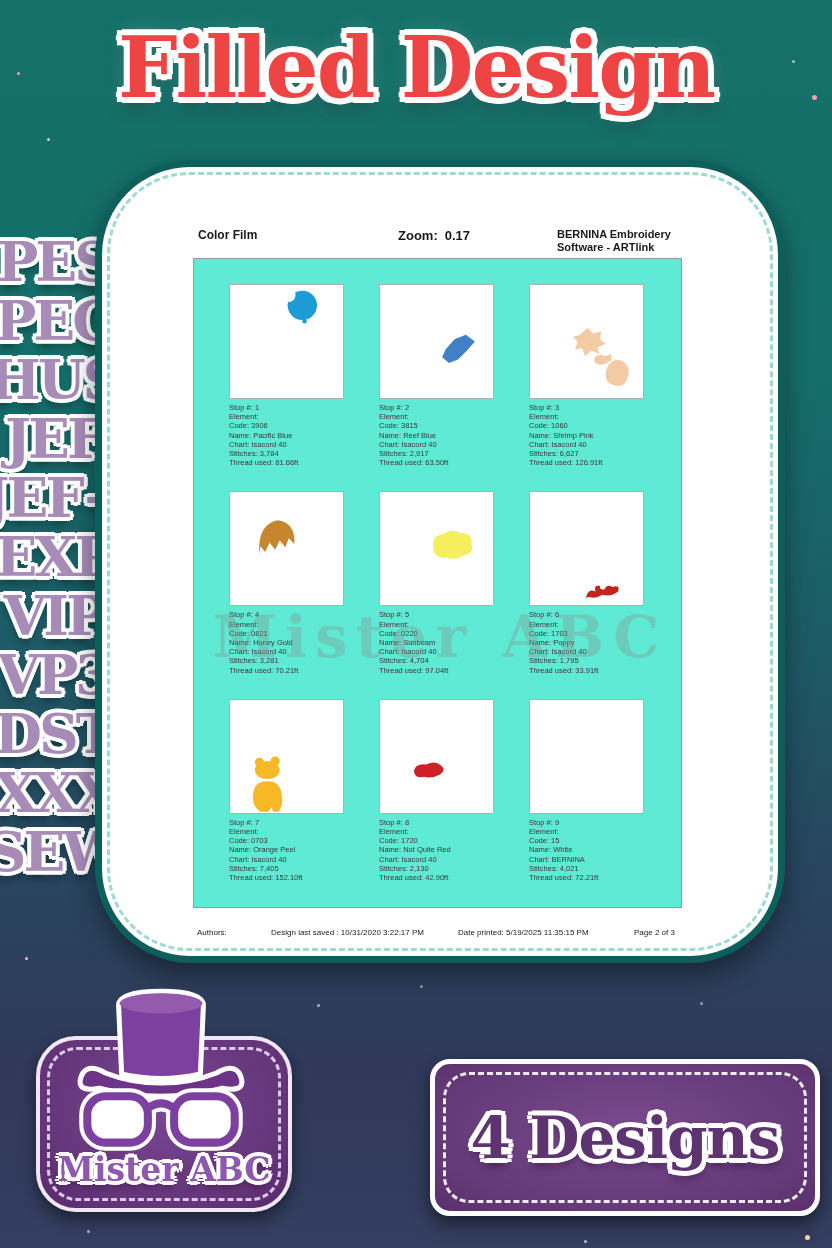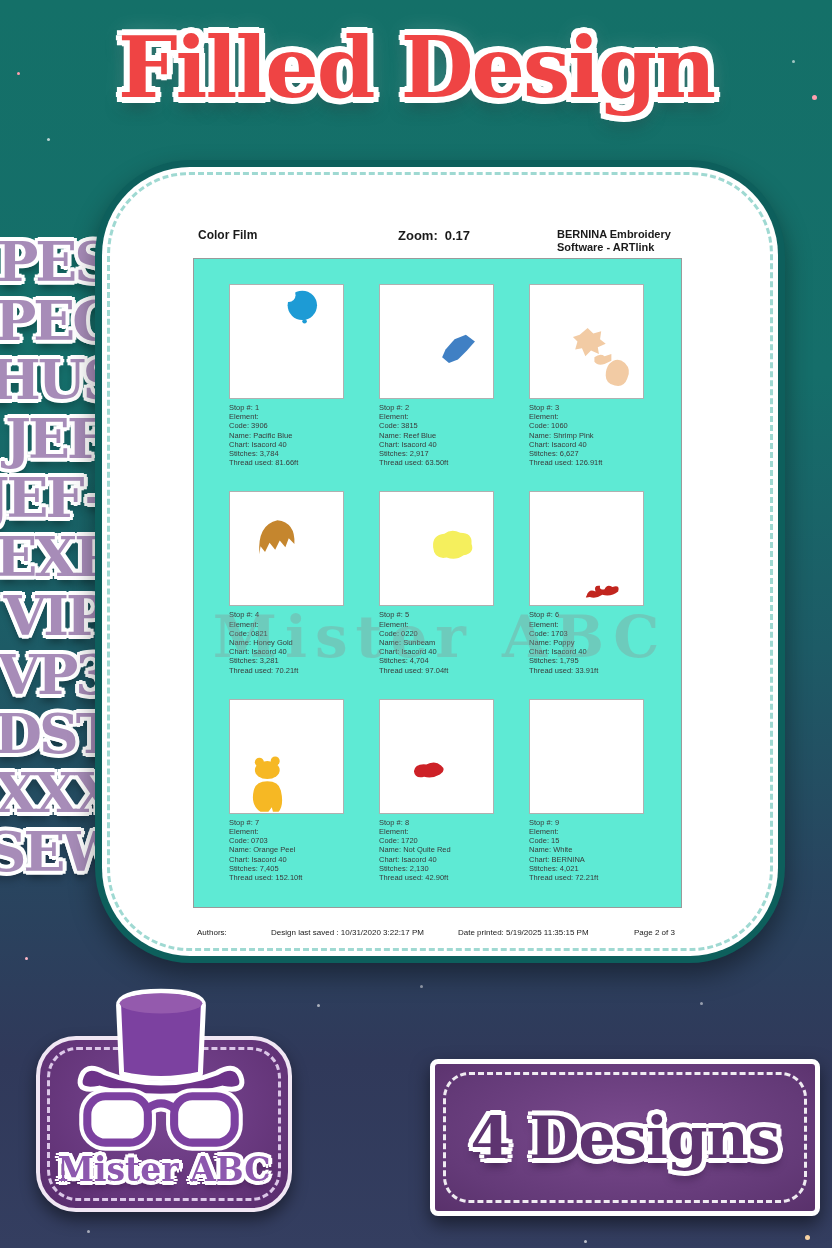--- a/index.html
+++ b/index.html
@@ -64,21 +64,21 @@
   .logo-stitch{position:absolute;inset:7px;border:3px dashed #dcc7e8;border-radius:30px;}
   .logo-art{position:absolute;left:55px;top:983px;width:212px;height:182px;z-index:5;}
   .logo-art svg{width:100%;height:100%;display:block;}
   .logo-text{
     position:absolute;left:36px;top:1150px;width:256px;text-align:center;z-index:6;
     font-family:"DejaVu Serif",serif;font-weight:bold;font-size:33px;color:#8d58ae;letter-spacing:0px;
     text-shadow:-3px -3px 0 #fff,3px -3px 0 #fff,-3px 3px 0 #fff,3px 3px 0 #fff,
       0 -4px 0 #fff,0 4px 0 #fff,-4px 0 0 #fff,4px 0 0 #fff,0 6px 6px rgba(40,10,50,.6);
   }
   
-  .designs-badge{position:absolute;left:430px;top:1059px;width:380px;height:147px;border:5px solid #ffffff;border-radius:8px;
+  .designs-badge{position:absolute;left:430px;top:1059px;width:380px;height:147px;border:5px solid #ffffff;border-radius:20px;
     background:radial-gradient(ellipse at 50% 45%,#7a4a8e 0%,#643a78 70%,#59316b 100%);
     box-shadow:0 8px 18px rgba(0,0,0,.5);display:flex;align-items:center;justify-content:center;}
   .designs-stitch{position:absolute;inset:8px;border:3px dashed rgba(255,255,255,.9);border-radius:26px;}
   .designs-text{
     font-family:"DejaVu Serif",serif;font-weight:bold;font-size:58px;color:#5e3470;letter-spacing:-1px;
     text-shadow:-4px -4px 0 #fff,4px -4px 0 #fff,-4px 4px 0 #fff,4px 4px 0 #fff,
       0 -5px 0 #fff,0 5px 0 #fff,-5px 0 0 #fff,5px 0 0 #fff,0 8px 8px rgba(30,10,40,.55);
   }
 </style>
 </head>

